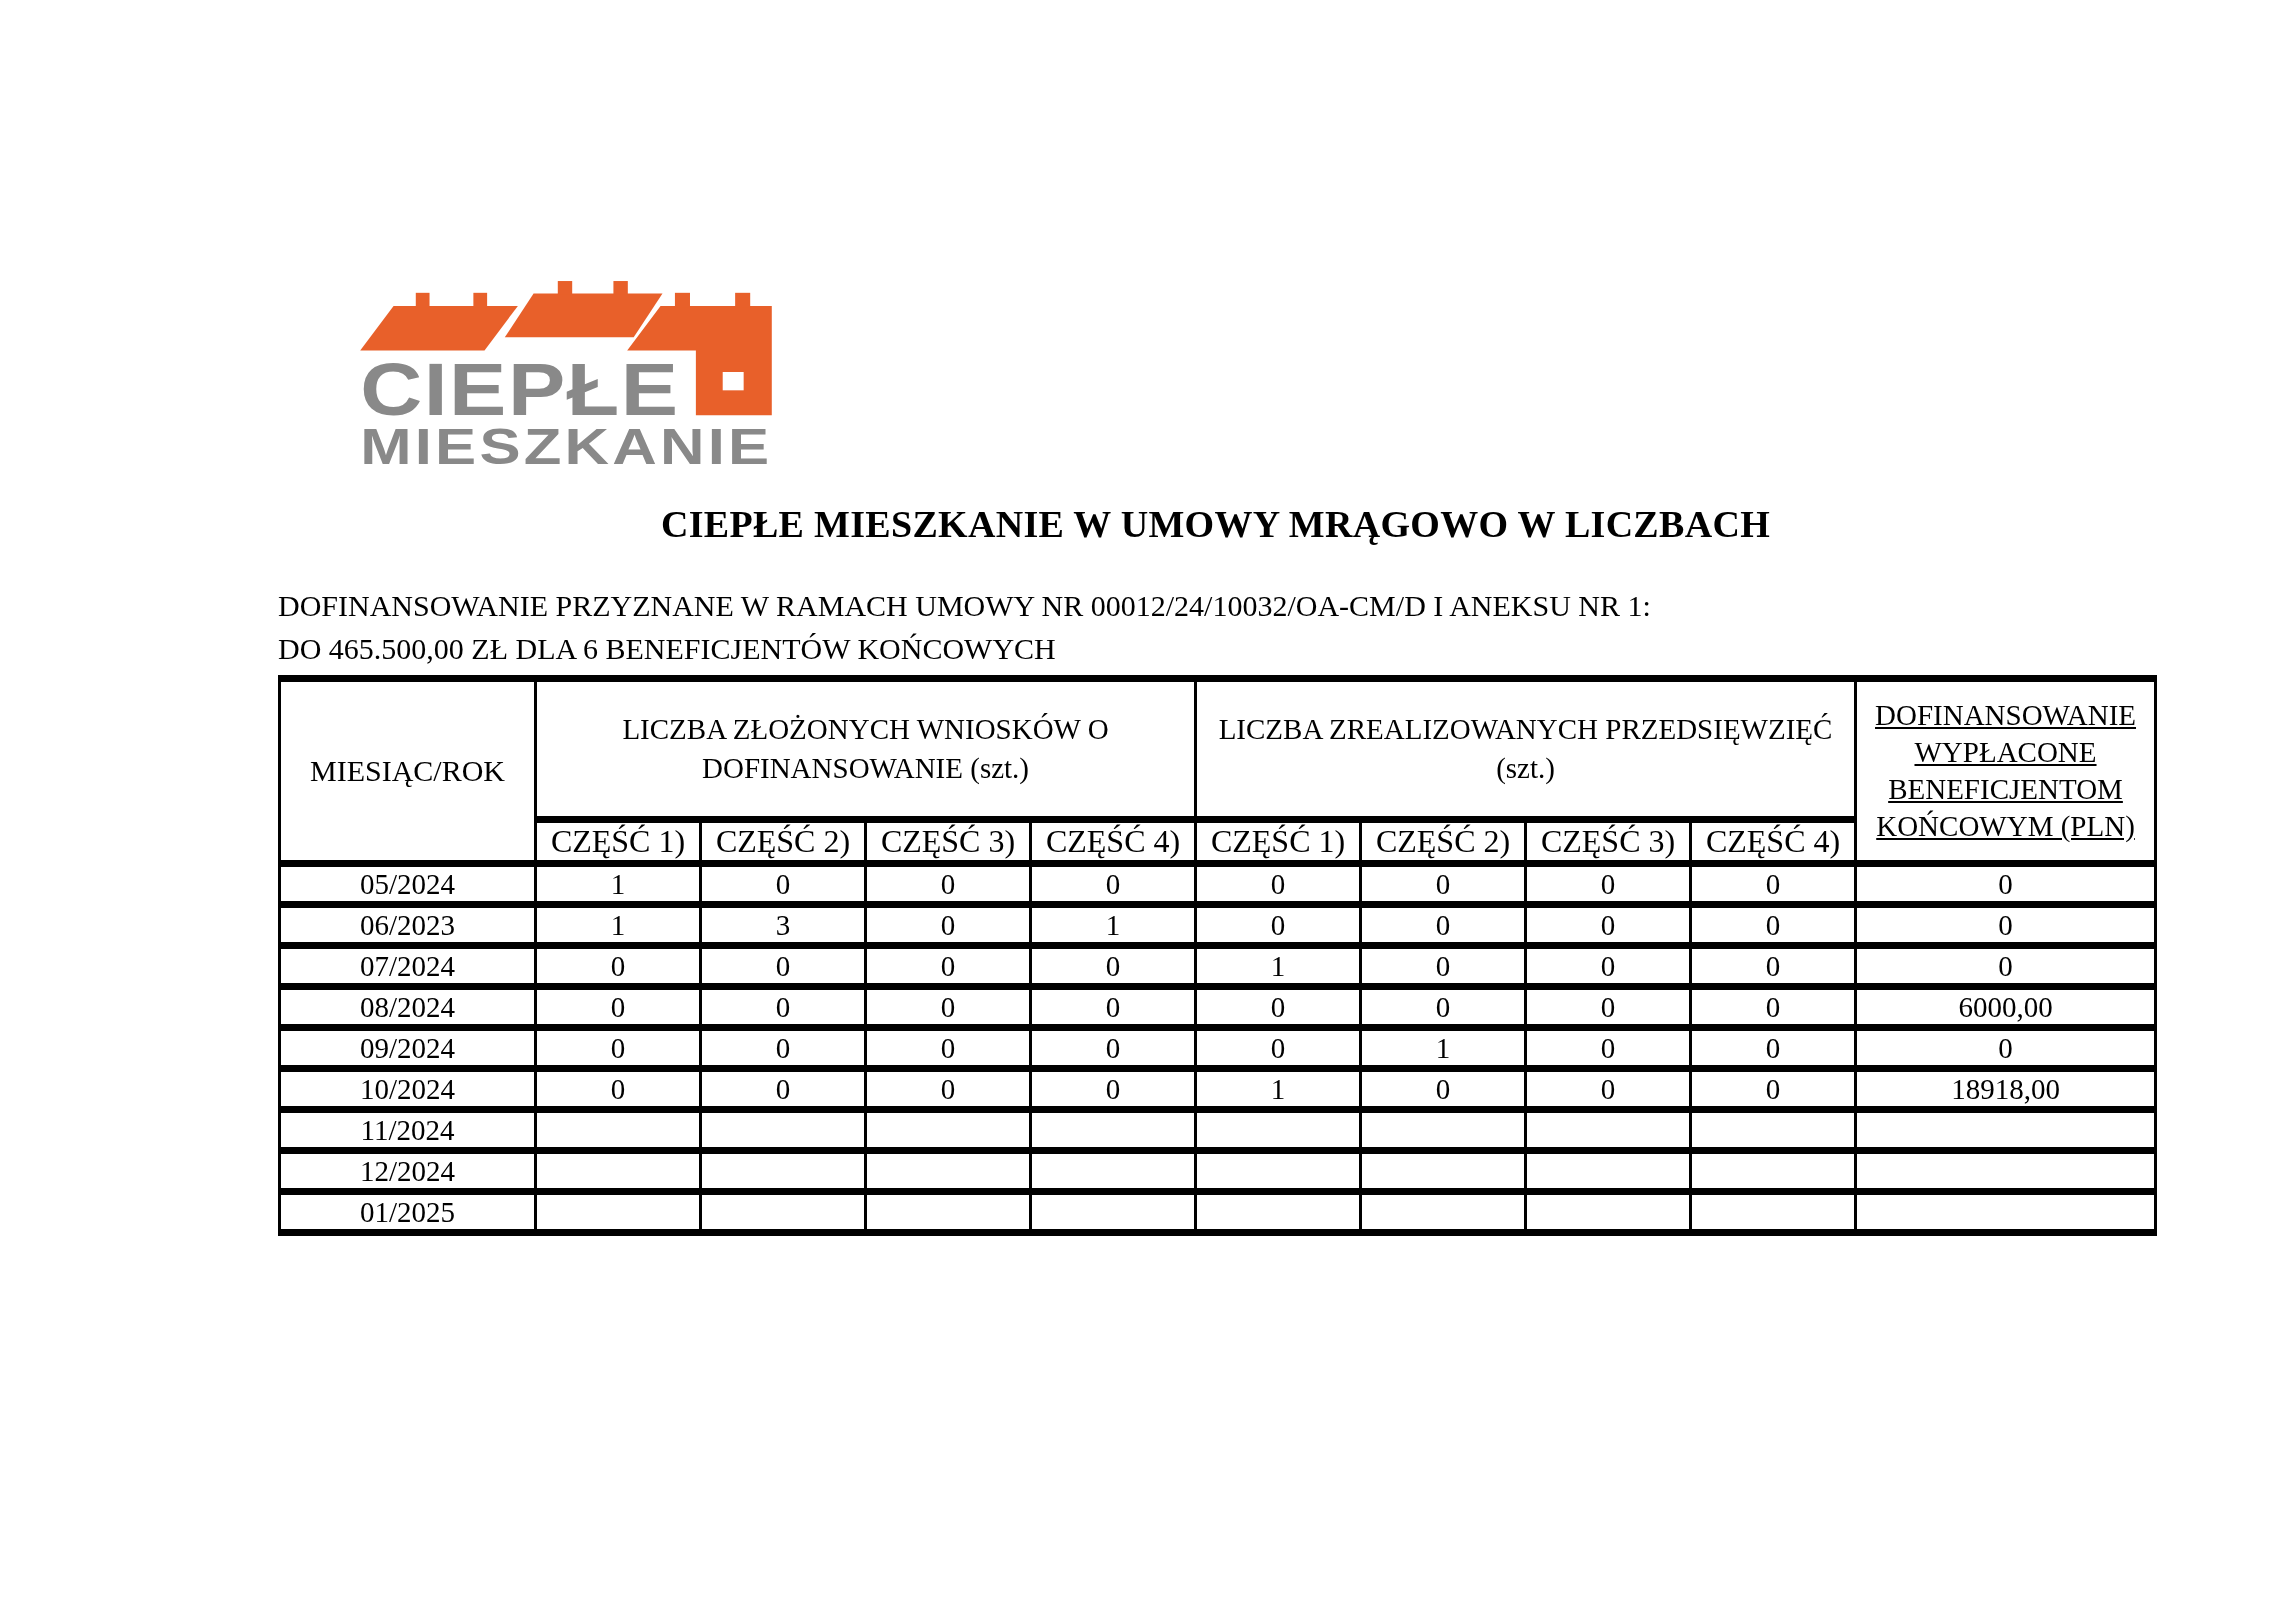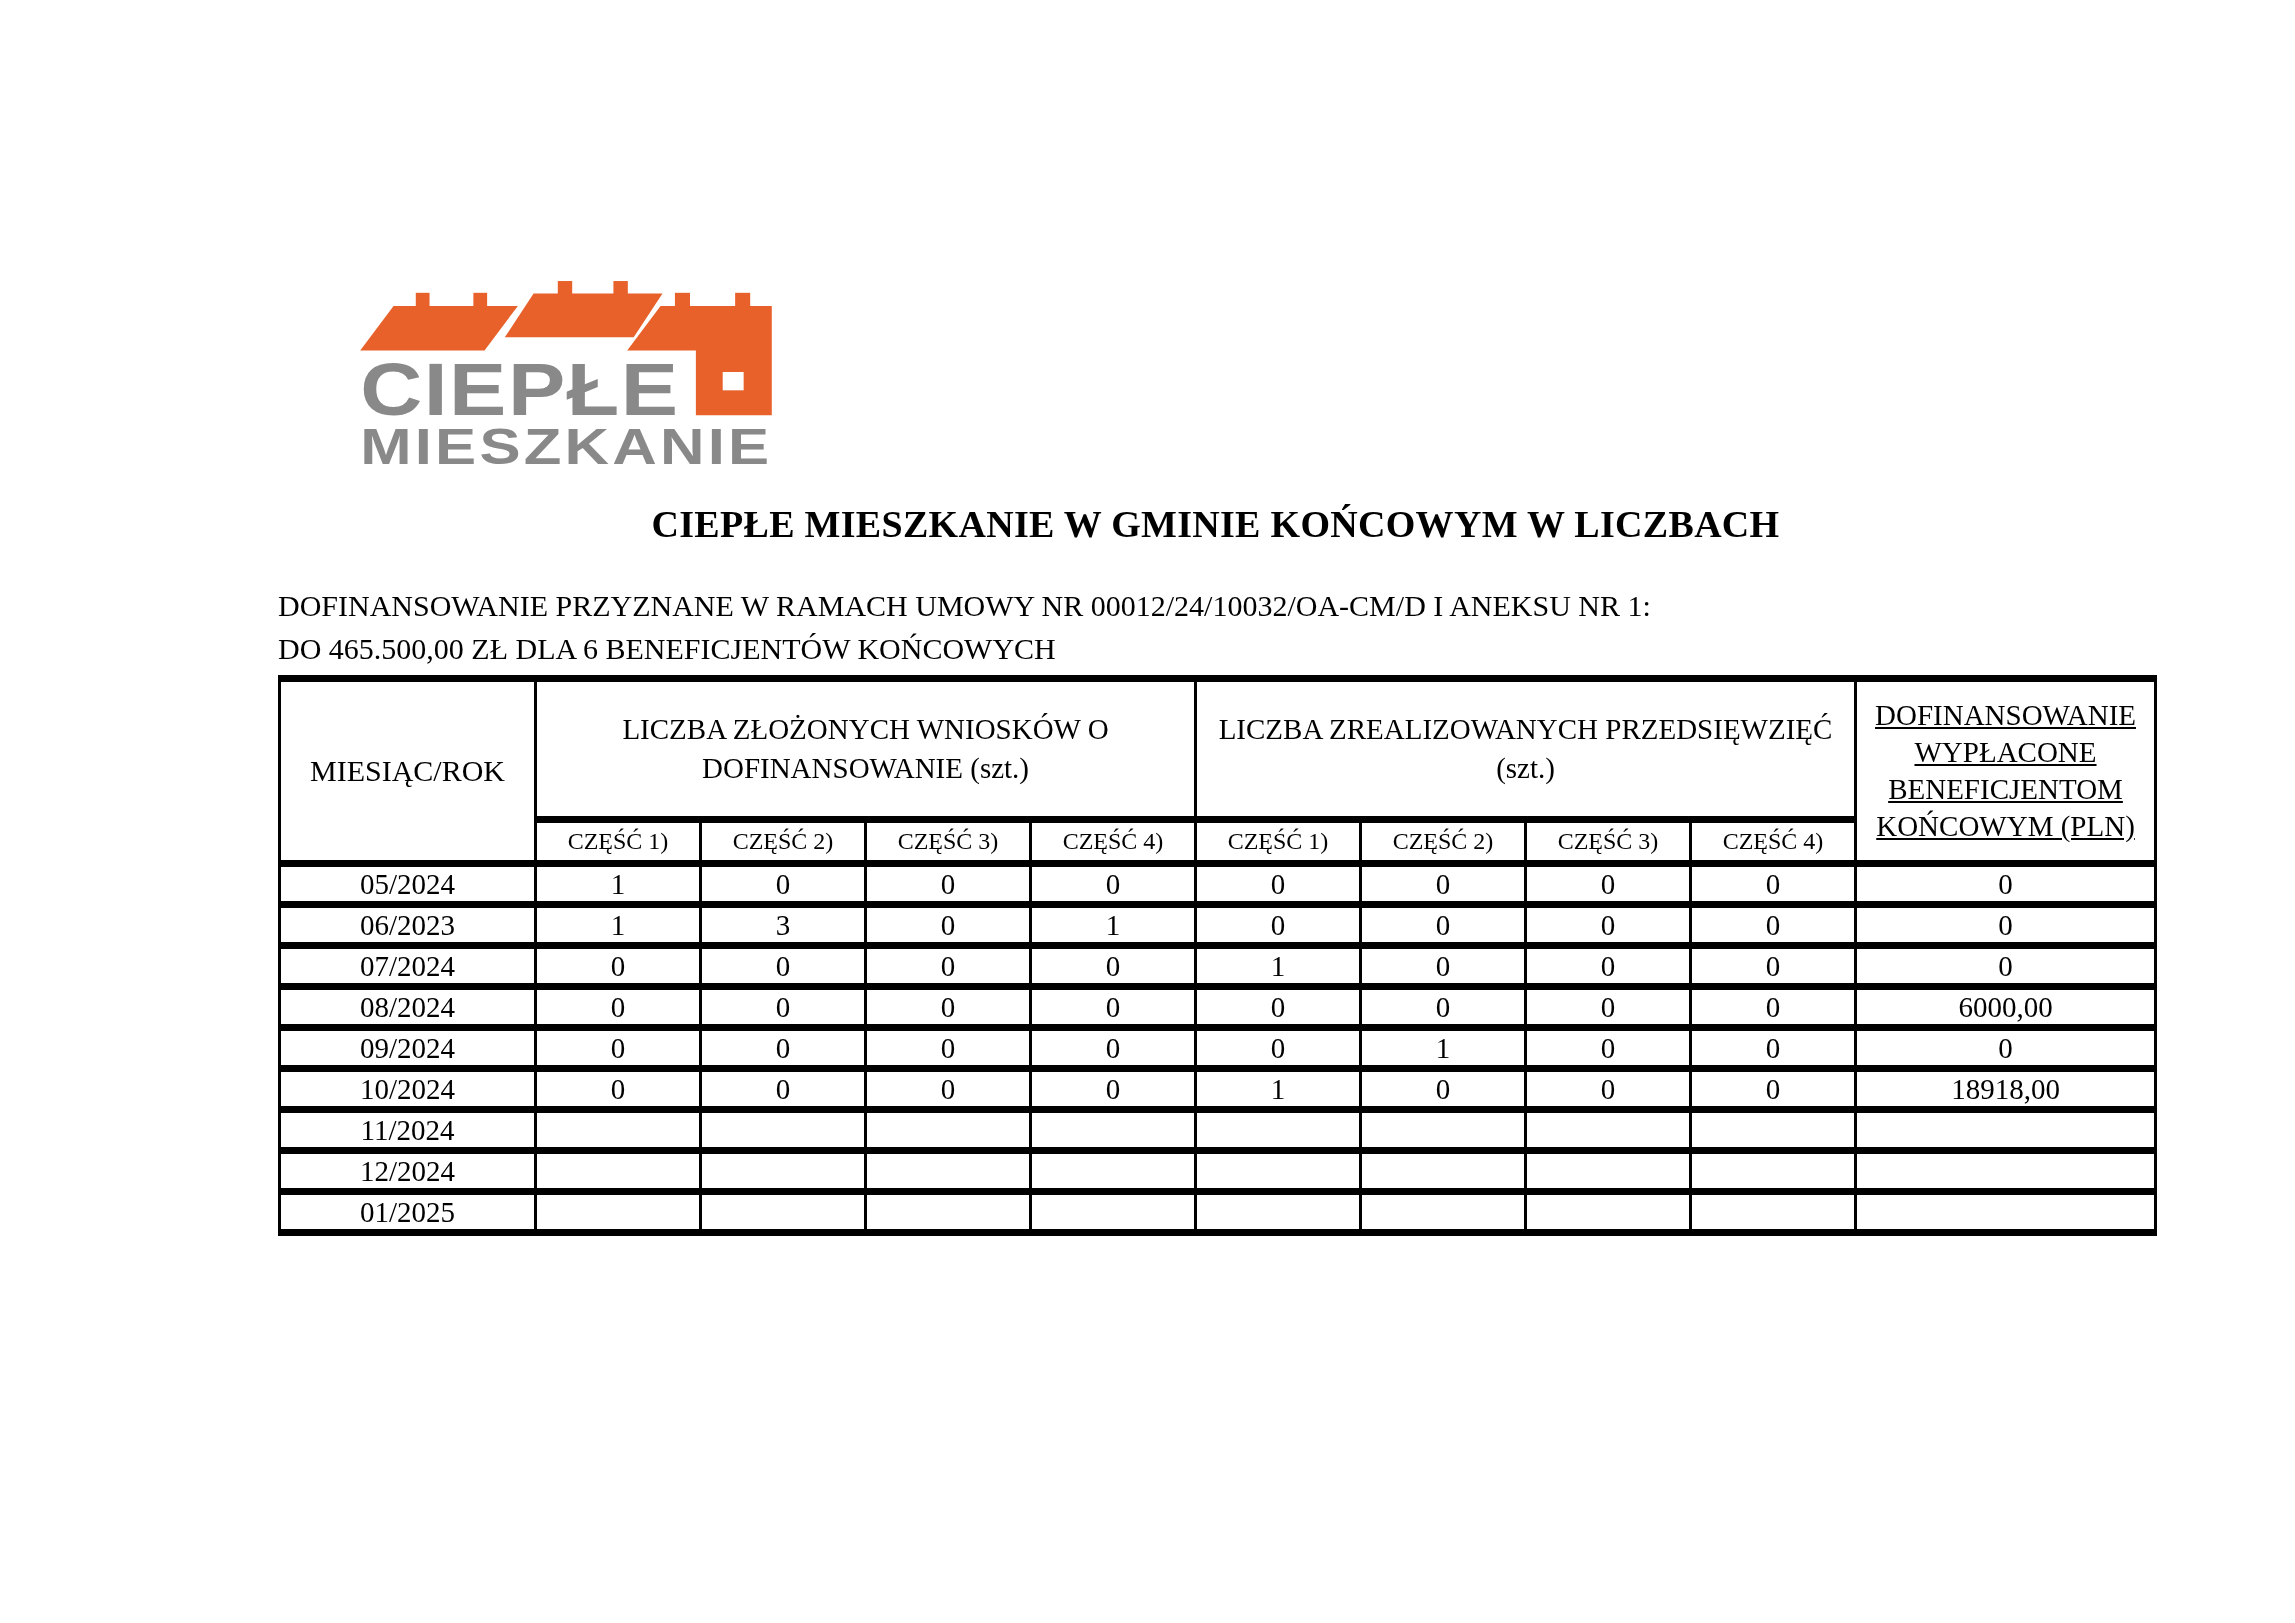--- a/index.html
+++ b/index.html
@@ -39,21 +39,21 @@
     text-align: center; vertical-align: middle;
     font-weight: normal;
     overflow: hidden;
   }
   tr.hrow1 { height: 141px; }
   tr.hrow2 { height: 44px; }
   tr.drow  { height: 41px; }
   th.month-head { font-size: 30px; }
   th.group-head { font-size: 29px; line-height: 39px; white-space: pre-line; }
   th.payout-head { font-size: 29px; line-height: 37px; white-space: pre-line; text-decoration: underline; }
-  th.subhead { font-size: 24px; }
+  th.subhead { font-size: 32px; }
   td.cell { font-size: 29px; }
 </style>
 </head>
 <body>
 
 <div class="page">
 
   <div class="logo">
     <svg viewBox="0 0 680 330" xmlns="http://www.w3.org/2000/svg">
 
@@ -68,21 +68,21 @@
       <polygon points="422,132 473,64 643,64 643,231 527,231 527,132" fill="#E8602A"></polygon>
       <rect x="495" y="44" width="23" height="22" fill="#E8602A"></rect>
       <rect x="587" y="44" width="23" height="22" fill="#E8602A"></rect>
       <rect x="568" y="165" width="32" height="28" fill="#FFFFFF"></rect>
 
       <text x="14" y="231" font-size="112" letter-spacing="2" textLength="488" lengthAdjust="spacingAndGlyphs" fill="#898989">CIEPŁE</text>
       <text x="14" y="306" font-size="77" letter-spacing="4" textLength="630" lengthAdjust="spacingAndGlyphs" fill="#898989">MIESZKANIE</text>
     </svg>
   </div>
 
-  <div class="title">CIEPŁE MIESZKANIE W GMINIE KOŃCOWYM W LICZBACH</div>
+  <div class="title">CIEPŁE MIESZKANIE W UMOWY MRĄGOWO W LICZBACH</div>
 
   <div class="subtitle">DOFINANSOWANIE PRZYZNANE W RAMACH UMOWY NR 00012/24/10032/OA-CM/D I ANEKSU NR 1:
 DO 465.500,00 ZŁ DLA 6 BENEFICJENTÓW KOŃCOWYCH</div>
 
   <div class="table-wrap">
     <table class="stats">
       <colgroup>
         <col style="width:256px">
         <col style="width:165px">
           <col style="width:165px">

